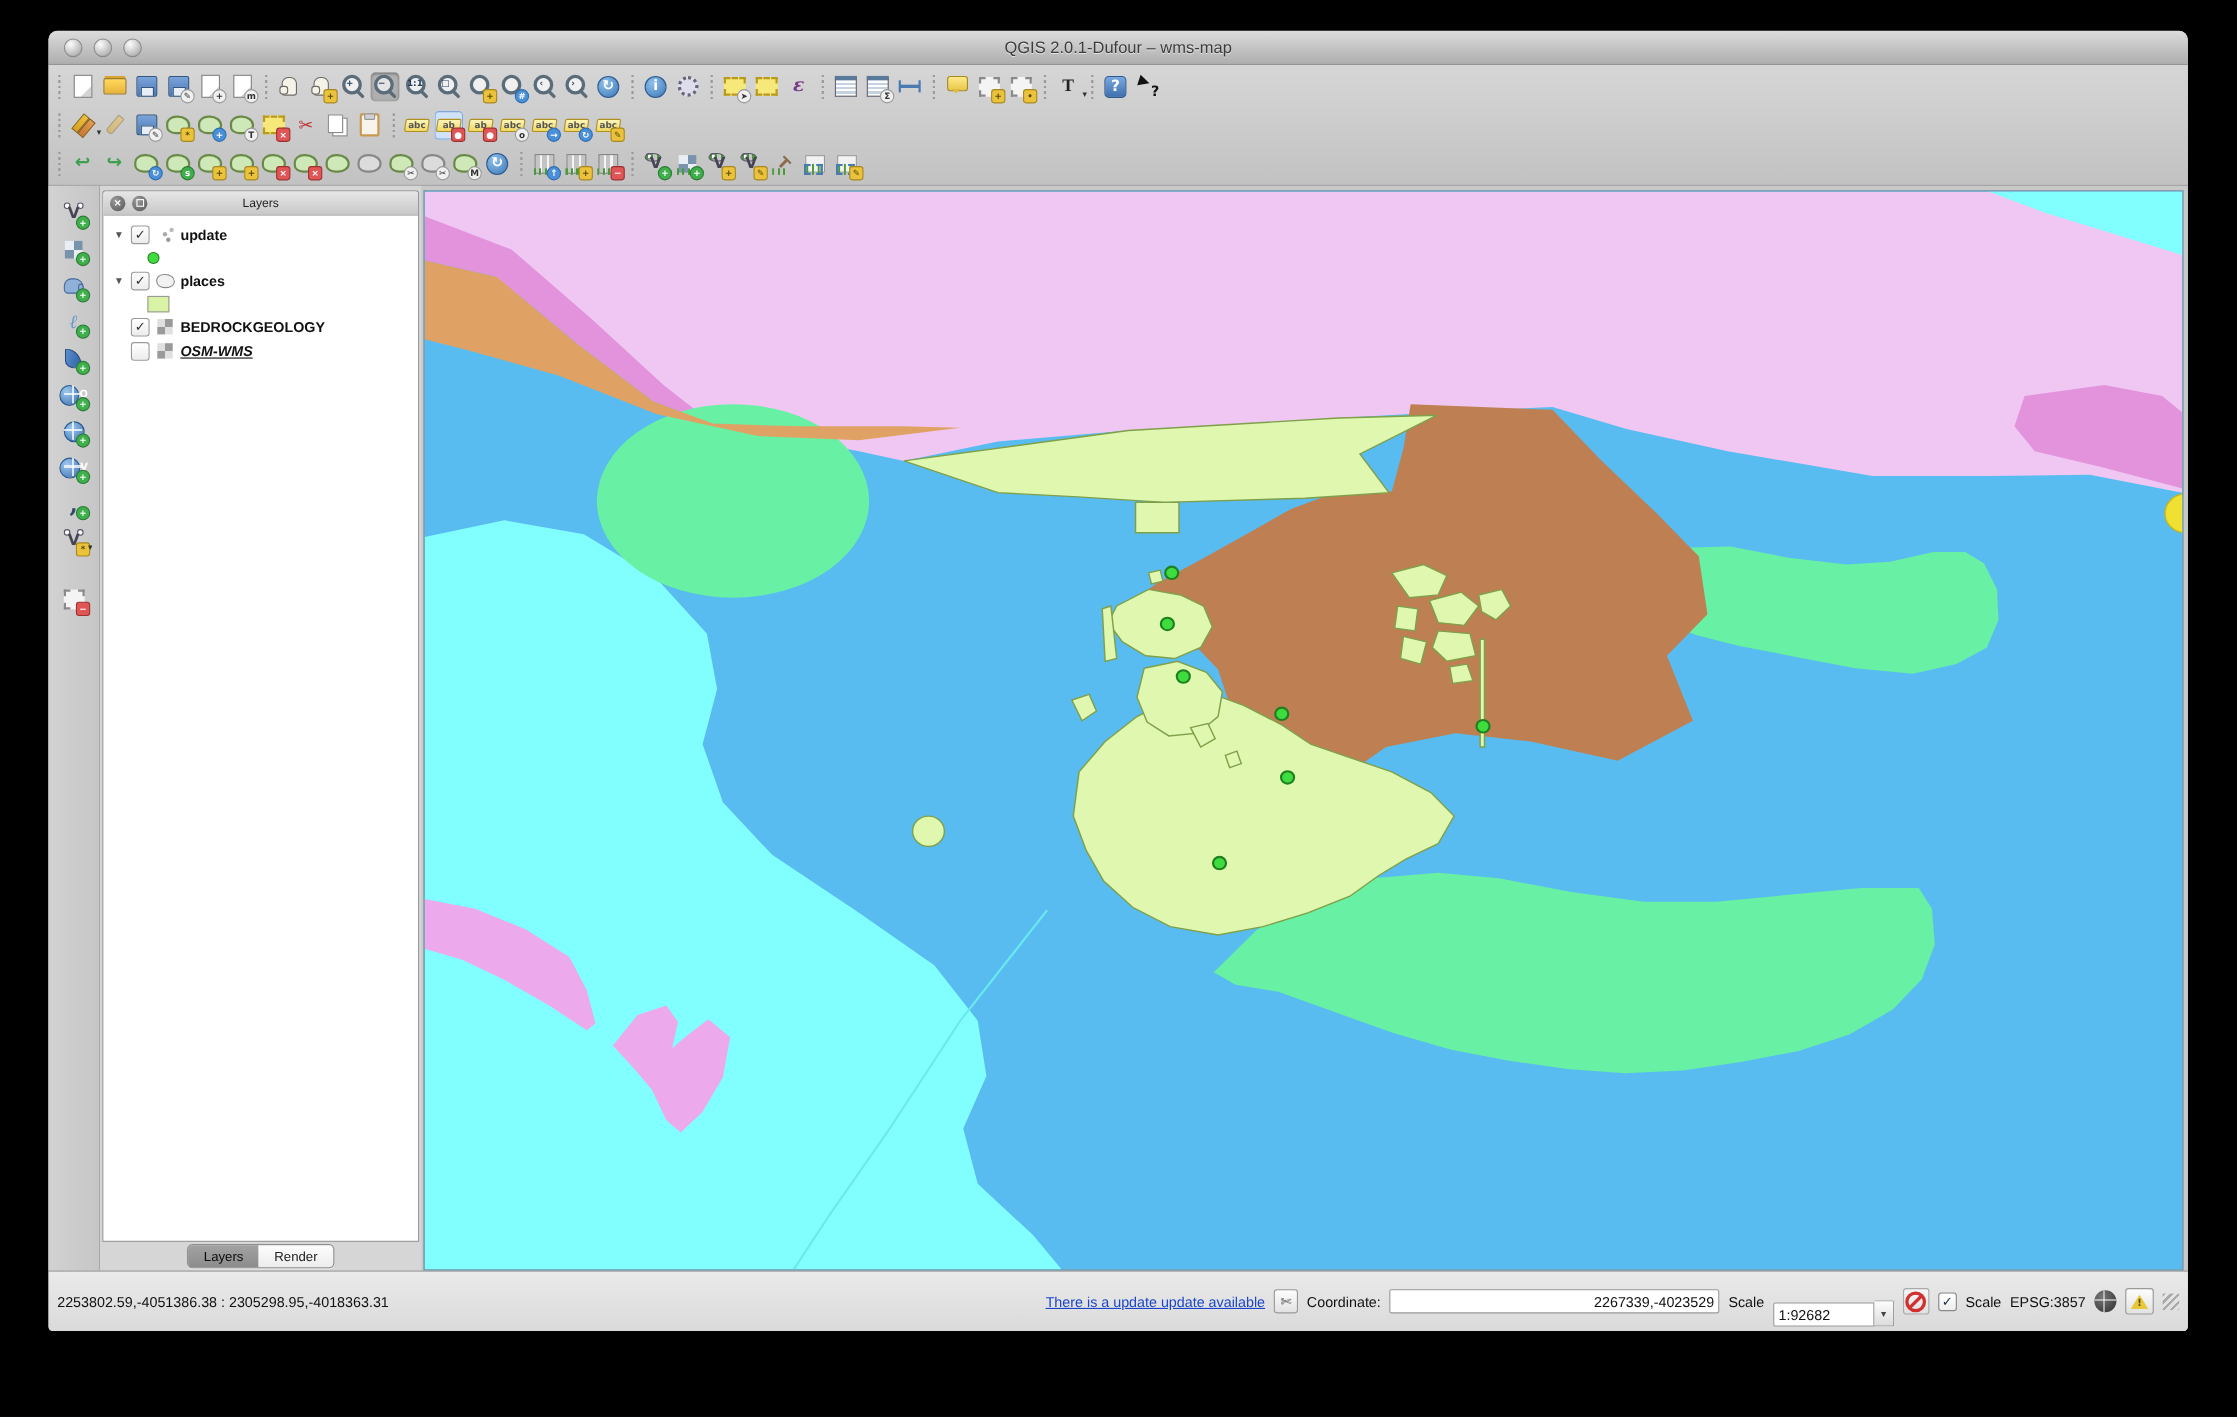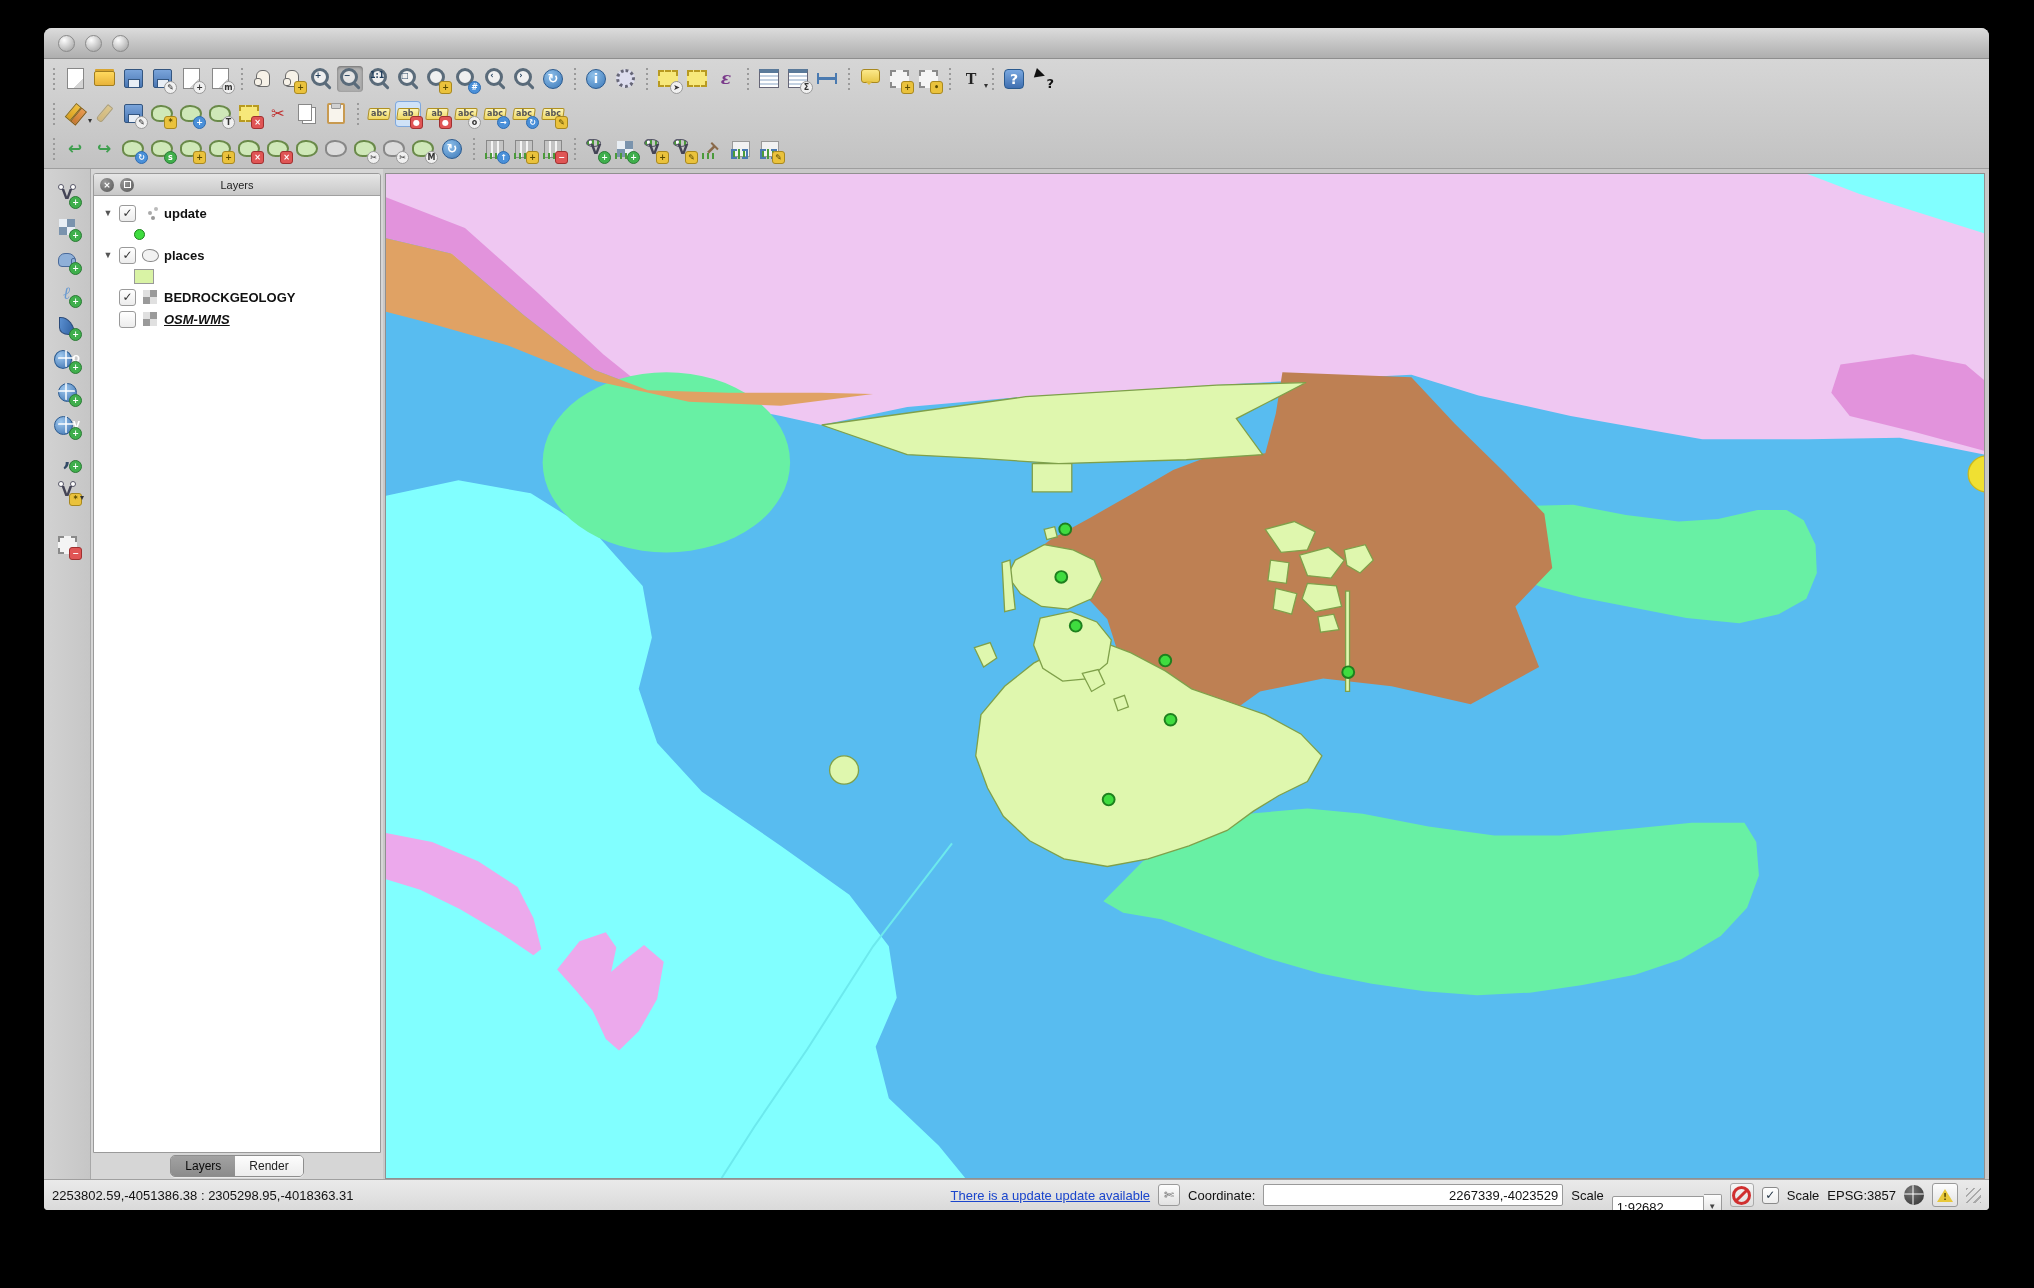--- a/index.html
+++ b/index.html
@@ -125,21 +125,21 @@
   .tabs{height:26px;flex:none;display:flex;align-items:center;justify-content:center;background:#d6d6d6;}
   .seg{display:flex;border:1px solid #8e8e8e;border-radius:5px;overflow:hidden;font-size:12px;
     box-shadow:0 1px 0 rgba(255,255,255,.5);}
   .seg .tab{padding:3px 14px;background:linear-gradient(#fdfdfd,#ececec);color:#222;}
   .seg .tab.active{background:linear-gradient(#a2a2a2,#8c8c8c);color:#0a0a0a;}
   
   .mapframe{flex:1;position:relative;border:1px solid #909090;margin:4px 4px 0 2px;background:#58BCF0;overflow:hidden;}
   .mapframe svg{position:absolute;inset:0;width:100%;height:100%;}
   
   .statusbar{height:30px;flex:none;background:linear-gradient(#eaeaea,#dadada);border-top:1px solid #a0a0a0;
-    display:flex;align-items:center;font-size:13px;color:#111;padding:0 8px;gap:8px;}
+    display:flex;align-items:center;font-size:13px;color:#111;padding:12px 8px;gap:8px;}
   .extents{white-space:nowrap;}
   .spacer{flex:1;}
   .pluglink{color:#1a45cc;text-decoration:underline;white-space:nowrap;}
   .plugico{width:20px;height:20px;border:1px solid #9a9a9a;border-radius:3px;background:linear-gradient(#fdfdfd,#e2e2e2);
     display:flex;align-items:center;justify-content:center;font-size:12px;color:#555;}
   .field{height:20px;border:1px solid #9a9a9a;border-radius:2px;background:#fff;font-size:13px;
     font-family:"Liberation Sans",sans-serif;color:#111;padding:0 4px;}
   .coordfield{width:290px;text-align:right;}
   .scalewrap{display:flex;align-items:flex-end;margin-top:22px;}
   .scalefield{width:82px;border-radius:2px 0 0 2px;}
@@ -165,20 +165,21 @@
 <body>
 
 <div class="window">
 
   <div class="titlebar">
     <div class="traffic">
       <div class="tl"></div>
       <div class="tl"></div>
       <div class="tl"></div>
     </div>
+    <div class="title">QGIS 2.0.1-Dufour – wms-map</div>
   </div>
 
   <div class="toolbars">
     <div class="trow" id="trow1">
         <div class="sep"></div>
         <div class="ico s-page"></div>
         <div class="ico s-folder"></div>
         <div class="ico s-floppy"></div>
         <div class="ico s-floppy">
           <span class="badge plain">✎</span>

